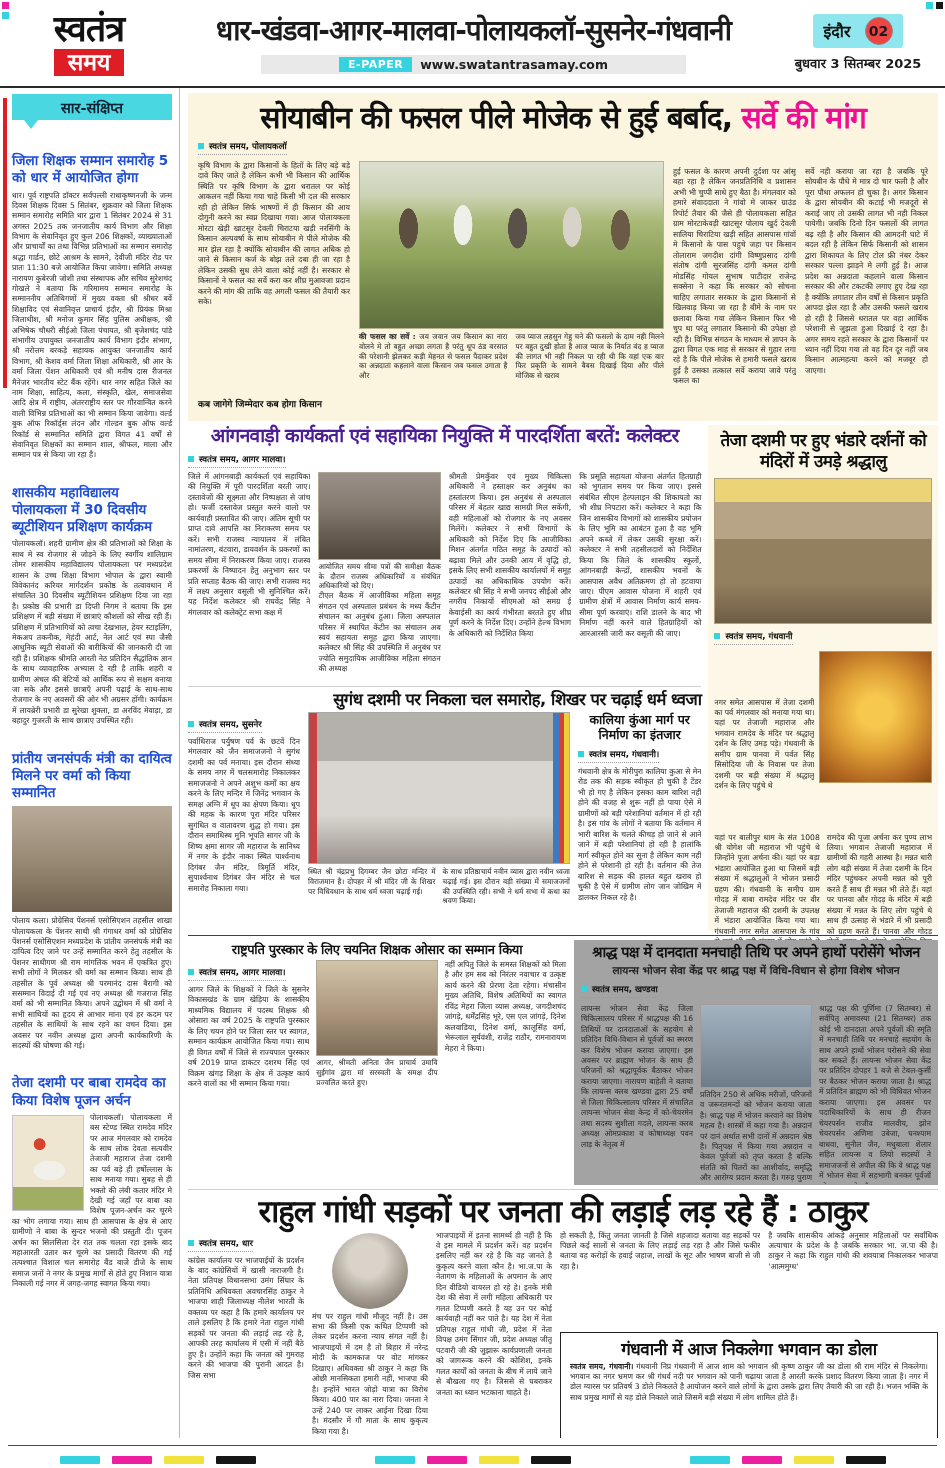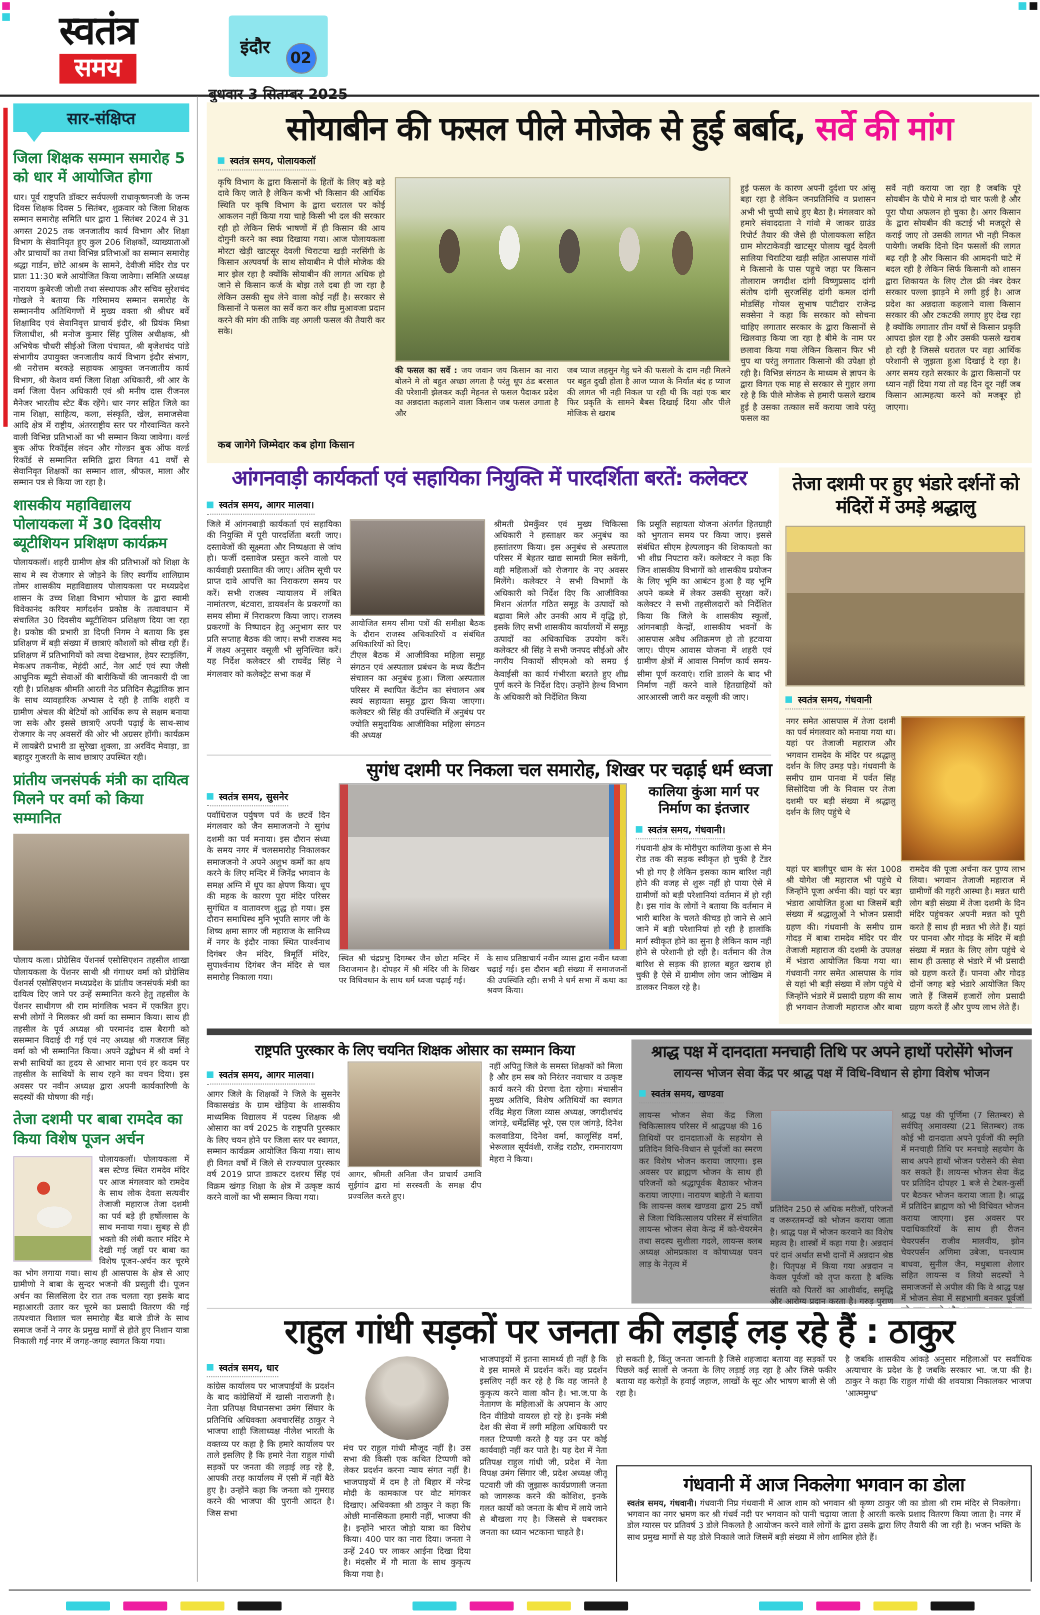--- a/index.html
+++ b/index.html
@@ -25,30 +25,30 @@
   .logo-top{ font-size:36px; font-weight:800; letter-spacing:-1px; color:#121212; line-height:1.05; }
   .logo-bottom{ background:#df1d24; color:#fff; font-weight:800; font-size:23px; line-height:1.2; padding:0 14px; margin-top:1px; }
   .mast-center{ flex:1; display:flex; flex-direction:column; align-items:center; }
   .cities{ font-size:28px; font-weight:800; letter-spacing:-1px; color:#1c1c1c; white-space:nowrap; }
   .epaper-bar{ background:#e9e9e9; width:72%; display:flex; justify-content:center; align-items:center; gap:8px; margin-top:7px; padding:2px 0; }
   .epaper-badge{ background:#35d3e0; color:#fff; font-weight:700; font-size:11px; padding:1px 9px; letter-spacing:.5px; }
   .website{ font-size:12.5px; font-weight:600; color:#222; }
   .mast-right{ width:150px; display:flex; flex-direction:column; align-items:center; padding-top:4px; }
   .edition-badge{ background:#8fe6ee; border-radius:3px; display:flex; align-items:center; gap:14px; padding:3px 10px; }
   .edition{ font-weight:800; font-size:16px; color:#141414; }
-  .pagenum{ background:#3b82f6; border:1.5px solid #8a8a8a; border-radius:50%; width:28px; height:28px; display:flex; align-items:center; justify-content:center; font-weight:800; font-size:14px;margin-top:22px; }
+  .pagenum{ background:#ef4444; border:1.5px solid #8a8a8a; border-radius:50%; width:28px; height:28px; display:flex; align-items:center; justify-content:center; font-weight:800; font-size:14px; }
   .mast-date{ font-weight:800; font-size:13px; margin-top:6px; }
 
   
   .content{ display:flex; height:1350px; }
   .sidebar{ width:180px; padding:6px 7px 0 12px; border-right:1px solid #b9b9b9; overflow:hidden; position:relative; }
   .side-redbar{ position:absolute; left:3px; top:10px; width:4px; height:290px; background:#df1d24; }
   .sidebar-title{ background:#49d7e2; color:#123; text-align:center; font-weight:800; font-size:14.5px; padding:3px 0; }
   .tri{ width:0; height:0; border-left:7px solid transparent; border-right:7px solid transparent; border-top:9px solid #49d7e2; margin:0 0 3px 12px; }
-  .sb-head{ font-size:13.5px; font-weight:800; line-height:1.28; margin:7px 0 4px; color:#15803d; }
+  .sb-head{ font-size:13.5px; font-weight:800; line-height:1.28; margin:23px 0 4px; color:#1d4ed8; }
   .sb-body{ font-size:7.6px; line-height:1.37; text-align:justify; color:#262626; }
   .sb-photo{ height:106px; margin:5px 0 4px; }
   .ramdev-img{ float:left; width:72px; height:96px; margin:2px 6px 2px 0; border:1px solid #cdbfd8; }
 
   .main{ flex:1; padding:5px 7px 0 8px; overflow:hidden; }
 
   .byline{ display:inline-flex; align-items:center; gap:5px; font-weight:700; font-size:8.6px; color:#111;
            border-bottom:1px dotted #9a9a9a; padding-bottom:2px; margin:4px 0 4px; }
   .bullet{ width:6px; height:6px; background:#35d3e0; flex:0 0 auto; }
   .art-body{ font-size:7.6px; line-height:1.38; text-align:justify; color:#262626; overflow:hidden; }
@@ -86,26 +86,26 @@
   .sug-caps{ display:flex; gap:7px; margin-top:3px; }
   .sug-caps>div{ flex:1; }
   .kaliya{ flex:1; }
   .kaliya-h{ font-size:12.5px; font-weight:800; text-align:center; line-height:1.2; color:#111; }
 
   
   .teja{ width:231px; background:#fcf7e6; padding:5px 6px 0; }
   .teja-headline{ font-size:17px; font-weight:800; letter-spacing:-0.5px; text-align:center; line-height:1.25; color:#111; }
   .teja-photo{ height:146px; border:1px solid #b0a280; margin-top:5px; }
   .teja-flex{ display:flex; gap:5px; margin-top:2px; }
-  .teja-intro{ width:100px; }
+  .teja-intro{ width:100px;margin-top:47px; }
   .temple-photo{ flex:1; height:132px; border:1px solid #c09a58; }
   .teja-rest{ margin-top:3px; column-count:2; column-gap:7px; }
 
   
-  .row-c{ display:flex; gap:8px; border-top:6px solid #404040; margin-top:4px; padding-top:4px; height:250px; }
+  .row-c{ display:flex; gap:8px; border-top:1px solid #404040; margin-top:4px; padding-top:4px; height:250px; }
   .rashtra{ width:378px; }
   .rashtra-h{ font-size:13px; font-weight:800; text-align:center; letter-spacing:-0.4px; color:#111; }
   .rash-grid{ display:flex; gap:7px; height:208px; margin-top:2px; }
   .rash-col{ flex:1; }
   .rash-photo{ height:96px; border:1px solid #b0a694; margin-bottom:2px; }
 
   .shraddh{ flex:1; background:#a3a3a3; padding:4px 7px 0; }
   .shraddh-h{ font-size:14.5px; font-weight:800; text-align:center; letter-spacing:-0.5px; line-height:1.15; color:#111; }
   .shraddh-sub{ font-size:10.5px; font-weight:700; text-align:center; margin-top:2px; color:#222; }
   .shr-grid{ display:flex; gap:7px; height:182px; margin-top:2px; }
@@ -166,20 +166,27 @@
   <div class="reg-top-right">
     <span class="regsq c-c"></span>
       <span class="regsq c-k"></span>
   </div>
 
   <header class="masthead">
     <div class="logo">
       <div class="logo-top">स्वतंत्र</div>
       <div class="logo-bottom">समय</div>
     </div>
+    <div class="mast-center">
+      <div class="cities">धार-खंडवा-आगर-मालवा-पोलायकलॉ-सुसनेर-गंधवानी</div>
+      <div class="epaper-bar">
+        <span class="epaper-badge">E-PAPER</span>
+        <span class="website">www.swatantrasamay.com</span>
+      </div>
+    </div>
     <div class="mast-right">
       <div class="edition-badge">
         <span class="edition">इंदौर</span>
         <span class="pagenum">02</span>
       </div>
       <div class="mast-date">बुधवार 3 सितम्बर 2025</div>
     </div>
   </header>
 
   <div class="content">

